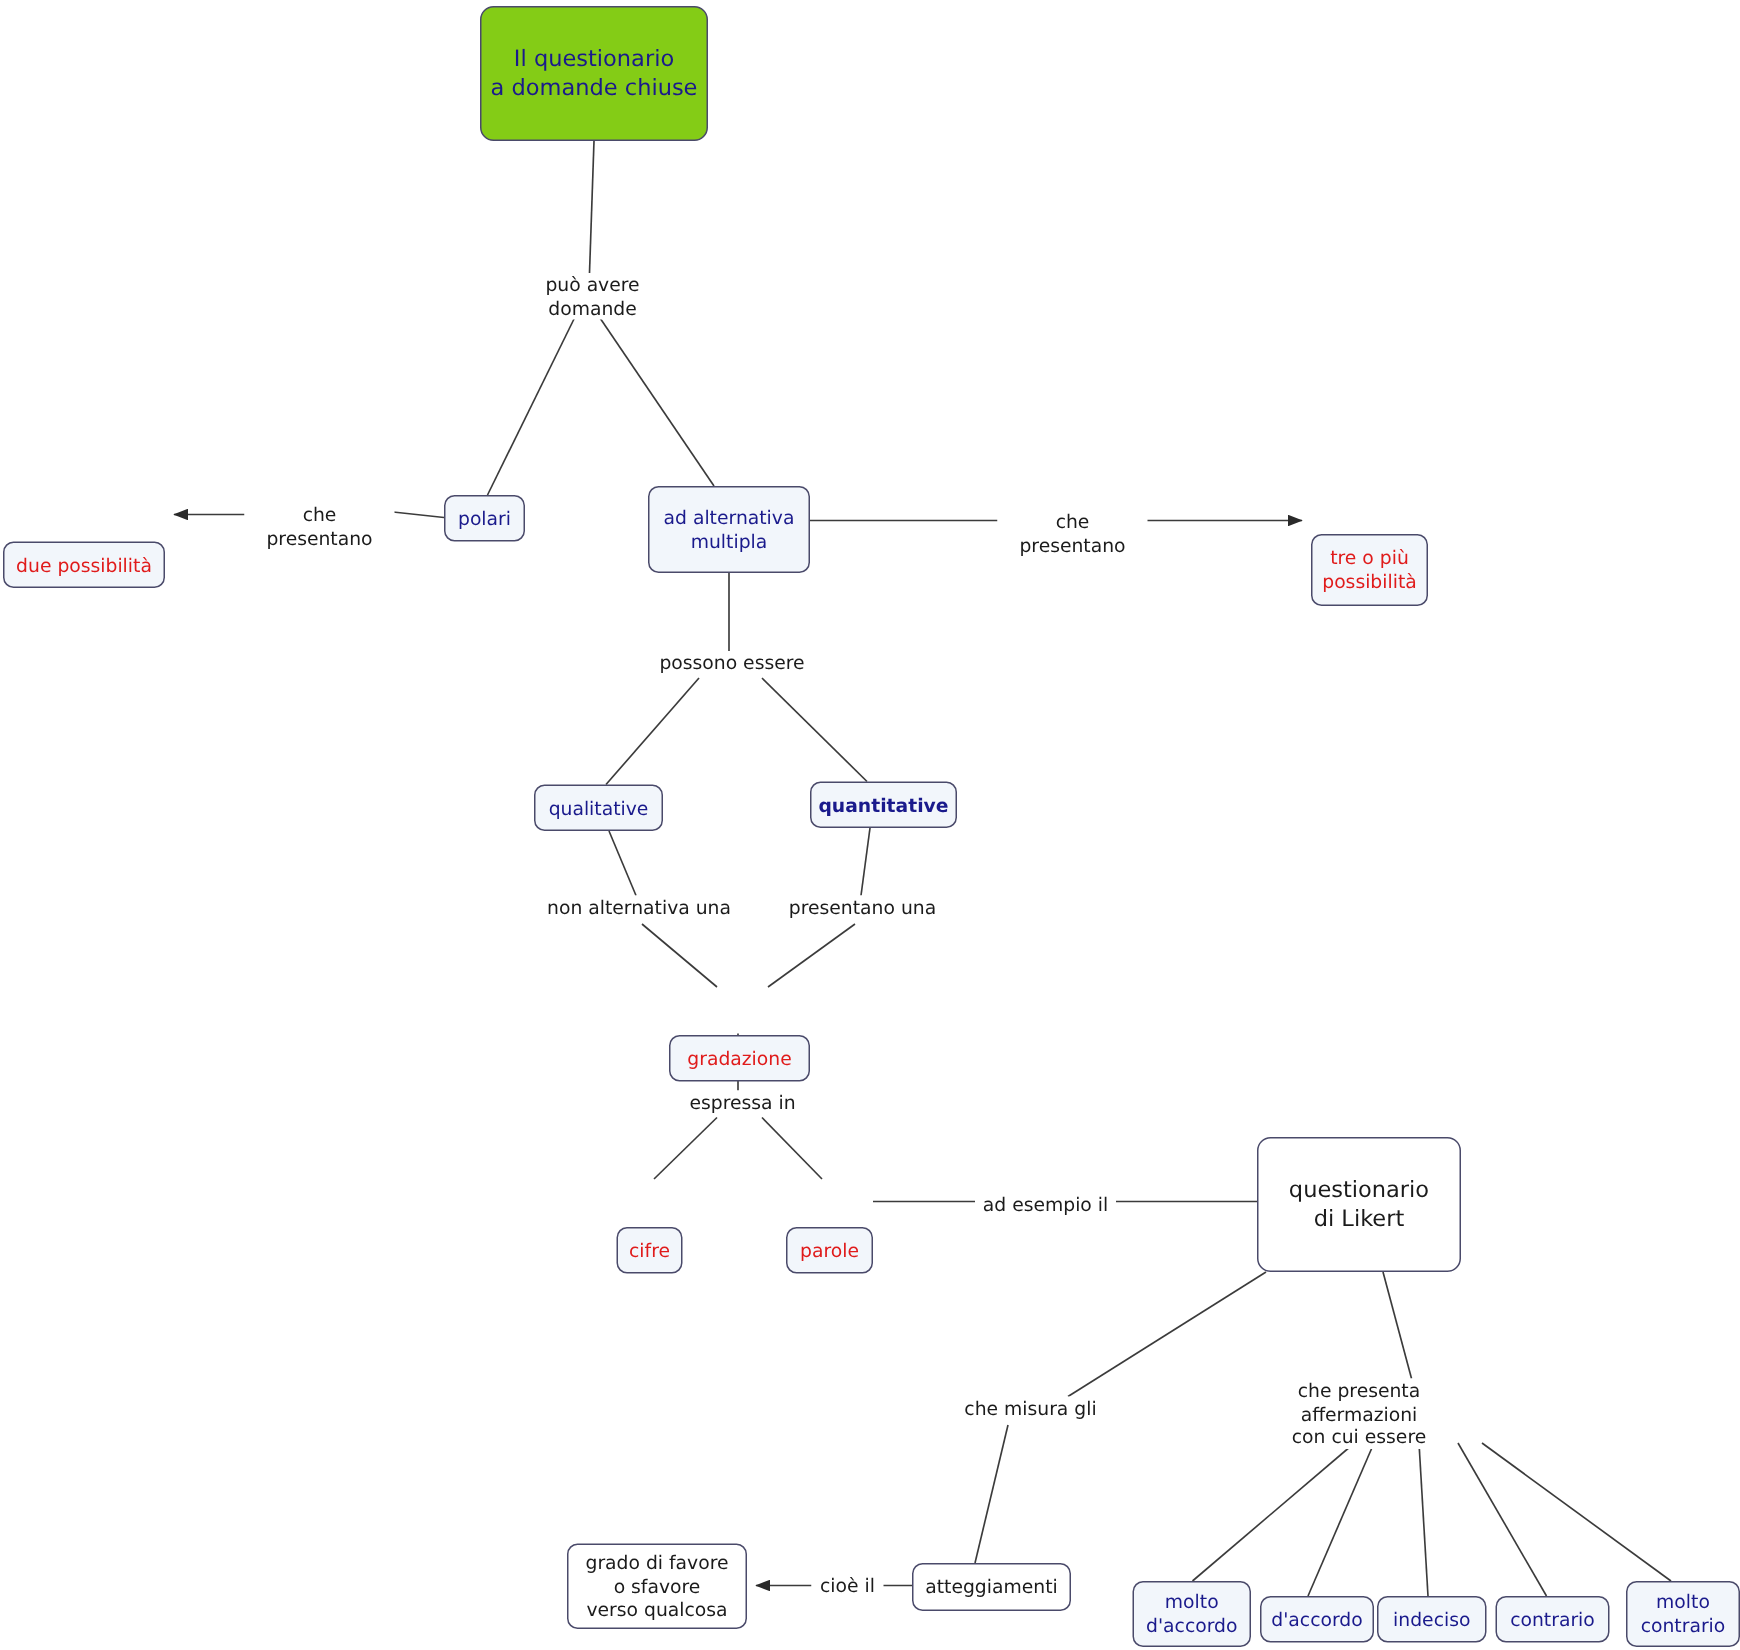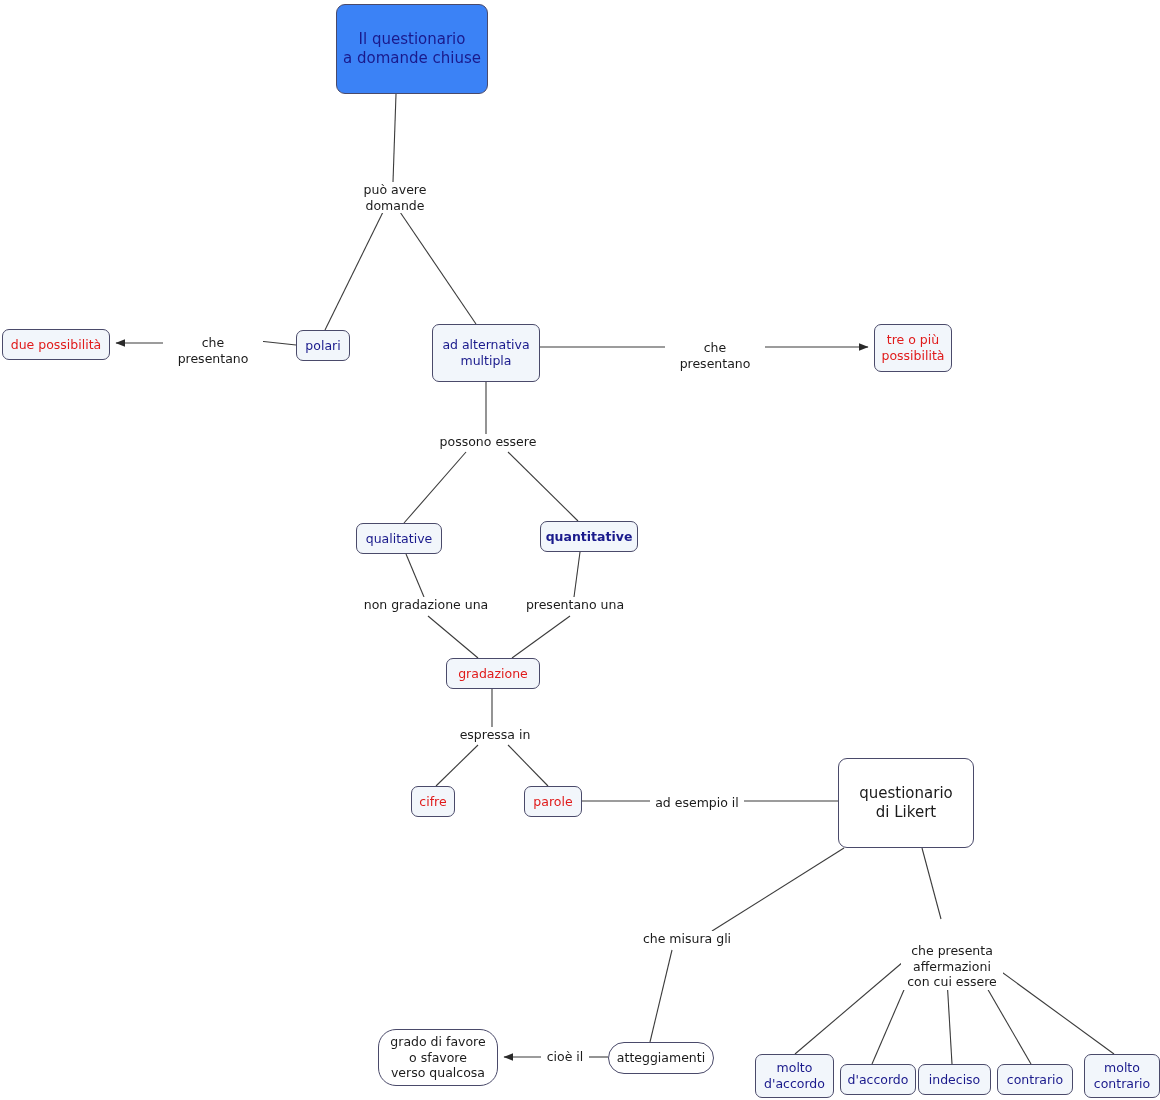--- a/index.html
+++ b/index.html
@@ -37,38 +37,38 @@
     background: #f2f6fb;
     color: #1a1a8c;
     font-size: 12.5px;
     line-height: 1.25;
     padding: 2px 4px;
     white-space: pre-line;
     z-index: 2;
   }
   .node.red {
     color: #e01b1b;
+    margin-top: 32px;
   }
   .node.big {
     font-size: 15px;
-    background: #3b82f6;
+    background: #84cc16;
     border-radius: 9px;
-    margin-left: 16px;
   }
   .node.white {
     background: #ffffff;
     color: #1b1b1b;
     font-size: 15px;
     border-radius: 9px;
   }
   .node.whitesmall {
     background: #ffffff;
     color: #1b1b1b;
     font-size: 12.5px;
-    border-radius: 18px;
+    border-radius: 7px;
   }
   .label {
     position: absolute;
     font-size: 12.5px;
     line-height: 1.25;
     color: #1b1b1b;
     text-align: center;
     white-space: pre-line;
     background: #ffffff;
     padding: 0 2px;
@@ -144,23 +144,23 @@
       <div class="node" style="left: 997px; top: 1064px; width: 76px; height: 31px;">contrario</div>
       <div class="node" style="left: 1084px; top: 1054px; width: 76px; height: 44px;">molto
 contrario</div>
     </div>
   <div id="labels-layer">
       <div class="label" style="left: 355px; top: 182px; width: 76px;">può avere
 domande</div>
       <div class="label" style="left: 163px; top: 335px; width: 96px;">che presentano</div>
       <div class="label" style="left: 665px; top: 340px; width: 96px;">che presentano</div>
       <div class="label" style="left: 433px; top: 434px; width: 106px;">possono essere</div>
-      <div class="label" style="left: 358px; top: 597px; width: 132px;">non gradazione una</div>
+      <div class="label" style="left: 358px; top: 597px; width: 132px;">non alternativa una</div>
       <div class="label" style="left: 520px; top: 597px; width: 106px;">presentano una</div>
       <div class="label" style="left: 453px; top: 727px; width: 80px;">espressa in</div>
       <div class="label" style="left: 650px; top: 795px; width: 90px;">ad esempio il</div>
       <div class="label" style="left: 638px; top: 931px; width: 94px;">che misura gli</div>
-      <div class="label" style="left: 901px; top: 919px; width: 98px; margin-top: 24px;">che presenta
+      <div class="label" style="left: 855px; top: 919px; width: 98px;">che presenta
 affermazioni
 con cui essere</div>
       <div class="label" style="left: 541px; top: 1049px; width: 44px;">cioè il</div>
     </div>
 </div>
 
 </body></html>

